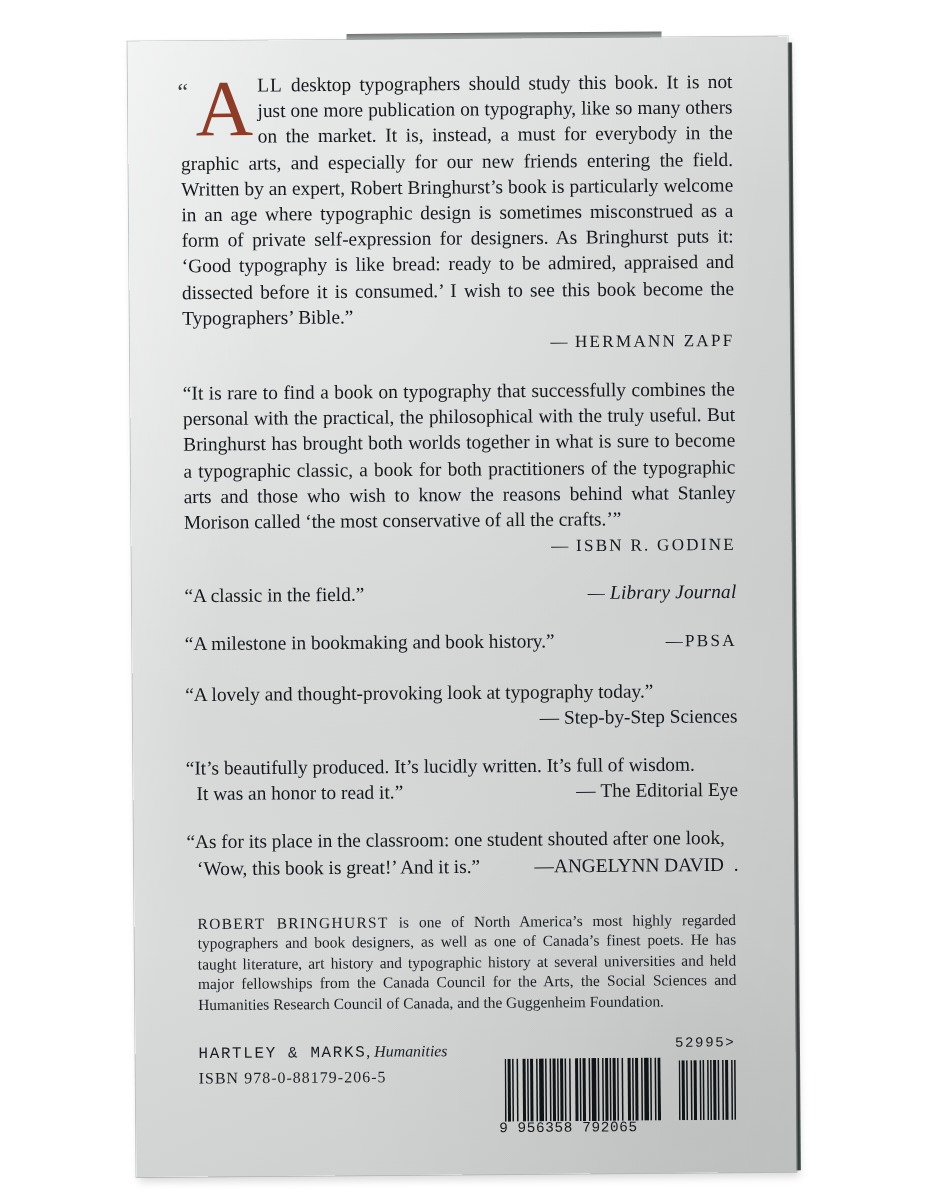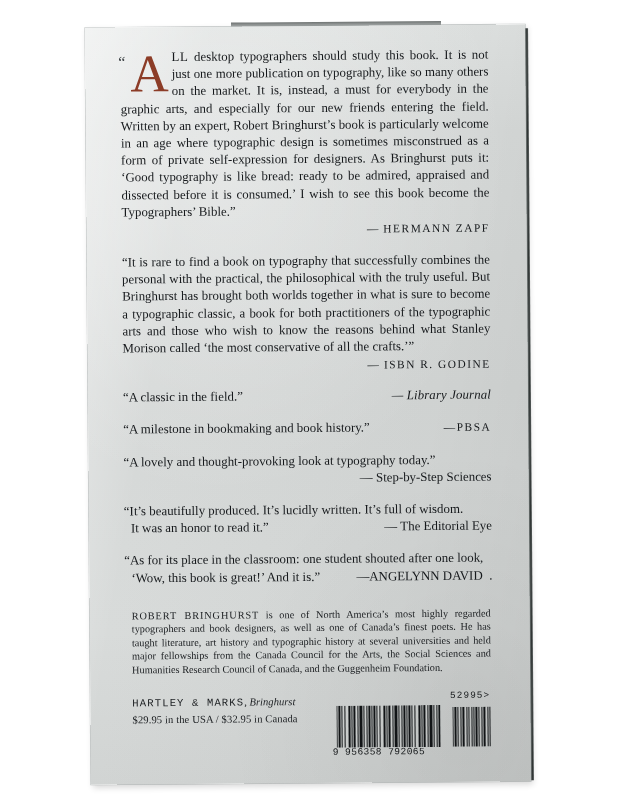--- a/index.html
+++ b/index.html
@@ -258,22 +258,22 @@
         </span>
       </div>
 
       <p id="bio"><span class="name">ROBERT BRINGHURST</span><span> is one of North America’s most highly regarded typographers and book designers, as well as one of Canada’s finest poets. He has taught literature, art history and typographic history at several universities and held major fellowships from the Canada Council for the Arts, the Social Sciences and Humanities Research Council of Canada, and the Guggenheim Foundation.</span></p>
 
     </div>
 
     <div id="footer">
 
       <div id="imprint">
-        <div><span class="sc">HARTLEY &amp; MARKS</span><span>, </span><span class="it">Bringhurst</span></div>
-        <div class="priceline">$29.95 in the USA / $32.95 in Canada</div>
+        <div><span class="sc">HARTLEY &amp; MARKS</span><span>, </span><span class="it">Humanities</span></div>
+        <div class="isbnline">ISBN 978-0-88179-206-5</div>
       </div>
 
       <div id="barcode-wrap" style="height:66px;">
         <div id="ean-supp-label">52995&gt;</div>
         <div id="bars-main">
             <div class="bar" style="width: 1px; background: rgb(17, 20, 22);"></div>
             <div class="bar" style="width: 1px; background: transparent;"></div>
             <div class="bar" style="width: 2px; background: rgb(17, 20, 22);"></div>
             <div class="bar" style="width: 1px; background: transparent;"></div>
             <div class="bar" style="width: 1px; background: rgb(17, 20, 22);"></div>

